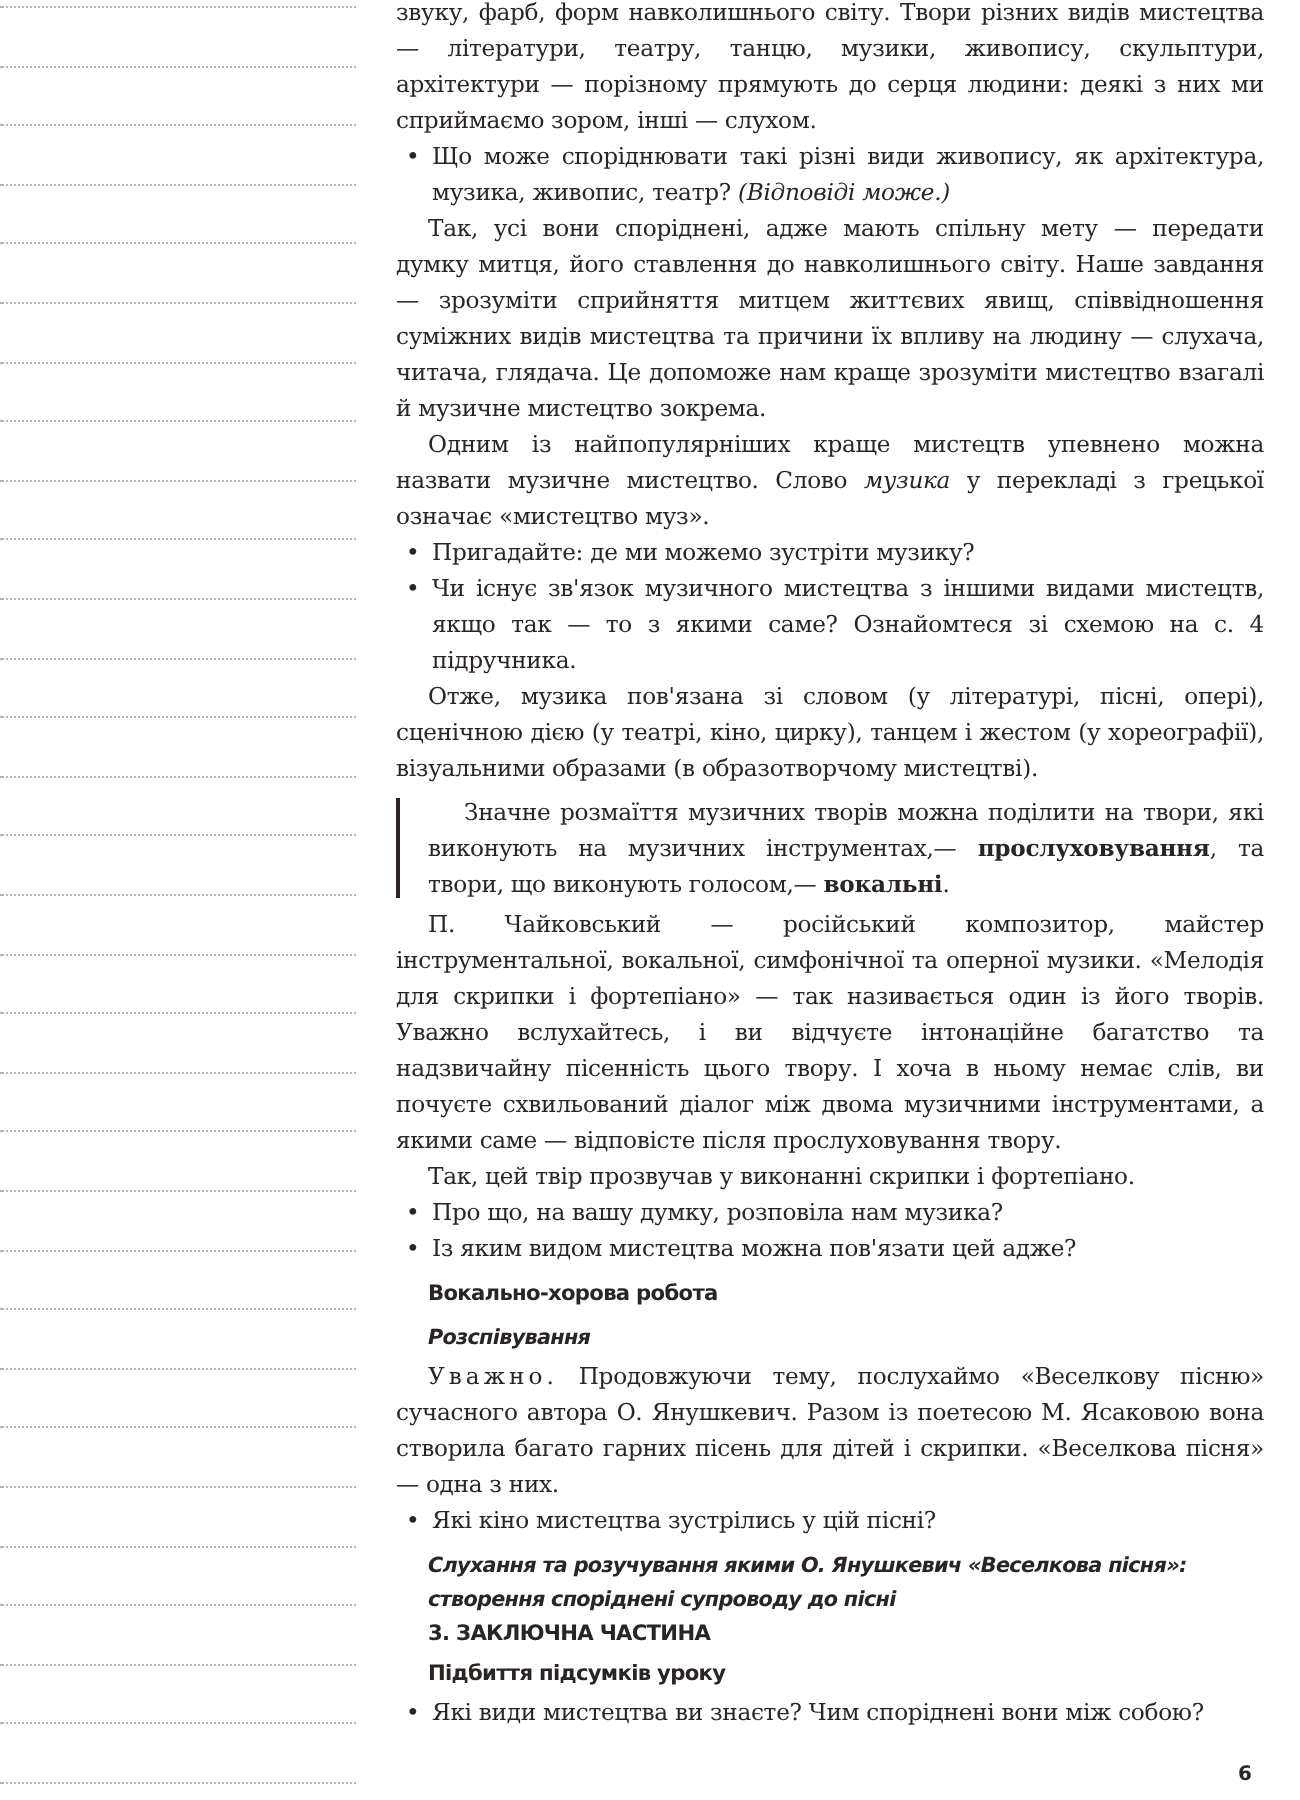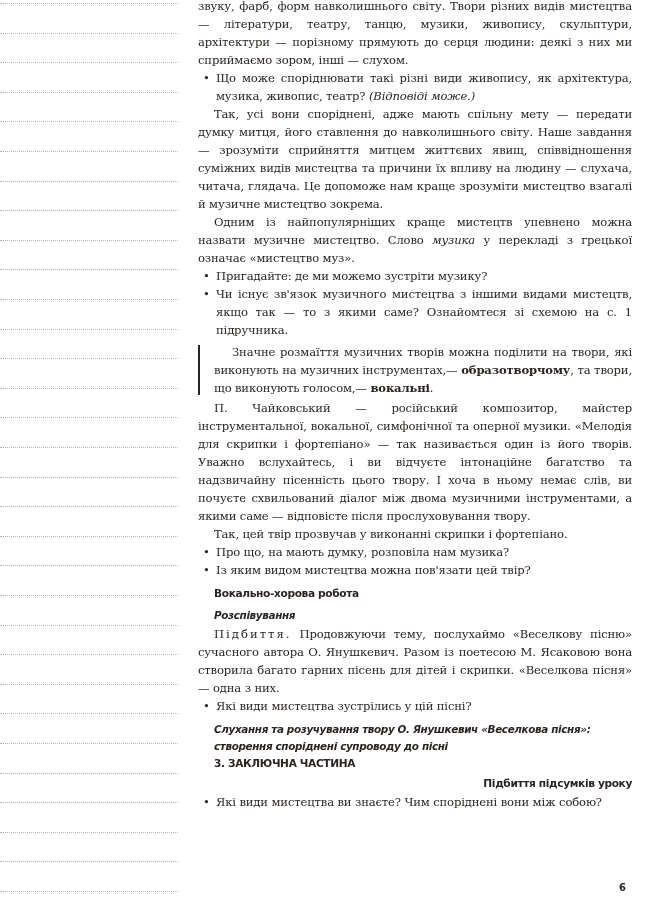--- a/index.html
+++ b/index.html
@@ -62,42 +62,43 @@
     <div class="note-line" style="top: 861.4px;"></div>
     <div class="note-line" style="top: 891px;"></div>
   </div>
 
 <div class="main">
   <p class="p noind">звуку, фарб, форм навколишнього світу. Твори різних видів мистецтва — літератури, театру, танцю, музики, живопису, скульптури, архітектури — порізному прямують до серця людини: деякі з них ми сприймаємо зором, інші — слухом.</p>
   <p class="bl"><span>Що може споріднювати такі різні види живопису, як архітектура, музика, живопис, театр?</span> <em>(Відповіді може.)</em></p>
   <p class="p">Так, усі вони споріднені, адже мають спільну мету — передати думку митця, його ставлення до навколишнього світу. Наше завдання — зрозуміти сприйняття митцем життєвих явищ, співвідношення суміжних видів мистецтва та причини їх впливу на людину — слухача, читача, глядача. Це допоможе нам краще зрозуміти мистецтво взагалі й музичне мистецтво зокрема.</p>
   <p class="p"><span>Одним із найпопулярніших краще мистецтв упевнено можна назвати музичне мистецтво. Слово </span><em>музика</em><span> у перекладі з грецької означає «мистецтво муз».</span></p>
   <p class="bl">Пригадайте: де ми можемо зустріти музику?</p>
-  <p class="bl">Чи існує зв'язок музичного мистецтва з іншими видами мистецтв, якщо так — то з якими саме? Ознайомтеся зі схемою на с. 1 підручника.</p>
+  <p class="bl">Чи існує зв'язок музичного мистецтва з іншими видами мистецтв, якщо так — то з якими саме? Ознайомтеся зі схемою на с. 4 підручника.</p>
+  <p class="p">Отже, музика пов'язана зі словом (у літературі, пісні, опері), сценічною дією (у театрі, кіно, цирку), танцем і жестом (у хореографії), візуальними образами (в образотворчому мистецтві).</p>
 
   <div class="note">
     <span class="note-bar"></span>
-    <span>Значне розмаїття музичних творів можна поділити на твори, які виконують на музичних інструментах,— </span><b>образотворчому</b><span>, та твори, що виконують голосом,— </span><b>вокальні</b><span>.</span>
+    <span>Значне розмаїття музичних творів можна поділити на твори, які виконують на музичних інструментах,— </span><b>прослуховування</b><span>, та твори, що виконують голосом,— </span><b>вокальні</b><span>.</span>
   </div>
 
   <p class="p">П. Чайковський — російський композитор, майстер інструментальної, вокальної, симфонічної та оперної музики. «Мелодія для скрипки і фортепіано» — так називається один із його творів. Уважно вслухайтесь, і ви відчуєте інтонаційне багатство та надзвичайну пісенність цього твору. І хоча в ньому немає слів, ви почуєте схвильований діалог між двома музичними інструментами, а якими саме — відповісте після прослуховування твору.</p>
 
   <p class="p">Так, цей твір прозвучав у виконанні скрипки і фортепіано.</p>
-  <p class="bl">Про що, на мають думку, розповіла нам музика?</p>
-  <p class="bl">Із яким видом мистецтва можна пов'язати цей твір?</p>
+  <p class="bl">Про що, на вашу думку, розповіла нам музика?</p>
+  <p class="bl">Із яким видом мистецтва можна пов'язати цей адже?</p>
 
   <div class="h-b">Вокально-хорова робота</div>
   <div class="h-it">Розспівування</div>
-  <p class="p"><span class="teacher">Підбиття.</span><span> Продовжуючи тему, послухаймо «Веселкову пісню» сучасного автора О. Янушкевич. Разом із поетесою М. Ясаковою вона створила багато гарних пісень для дітей і скрипки. «Веселкова пісня» — одна з них.</span></p>
-  <p class="bl">Які види мистецтва зустрілись у цій пісні?</p>
+  <p class="p"><span class="teacher">Уважно.</span><span> Продовжуючи тему, послухаймо «Веселкову пісню» сучасного автора О. Янушкевич. Разом із поетесою М. Ясаковою вона створила багато гарних пісень для дітей і скрипки. «Веселкова пісня» — одна з них.</span></p>
+  <p class="bl">Які кіно мистецтва зустрілись у цій пісні?</p>
 
   <div class="h-it" style="margin-top:6px;margin-bottom:0;">
-    <div>Слухання та розучування твору О. Янушкевич «Веселкова пісня»:</div>
+    <div>Слухання та розучування якими О. Янушкевич «Веселкова пісня»:</div>
     <div>створення споріднені супроводу до пісні</div>
   </div>
 
   <div class="h-b" style="margin-top:0;">3. ЗАКЛЮЧНА ЧАСТИНА</div>
-  <div class="h-b" style="margin-top:3px;margin-bottom:1px;text-align:right;">Підбиття підсумків уроку</div>
+  <div class="h-b" style="margin-top:3px;margin-bottom:1px;">Підбиття підсумків уроку</div>
   <p class="bl">Які види мистецтва ви знаєте? Чим споріднені вони між собою?</p>
 
 </div>
 
 <div class="pagenum">6</div>
 
 </body></html>

